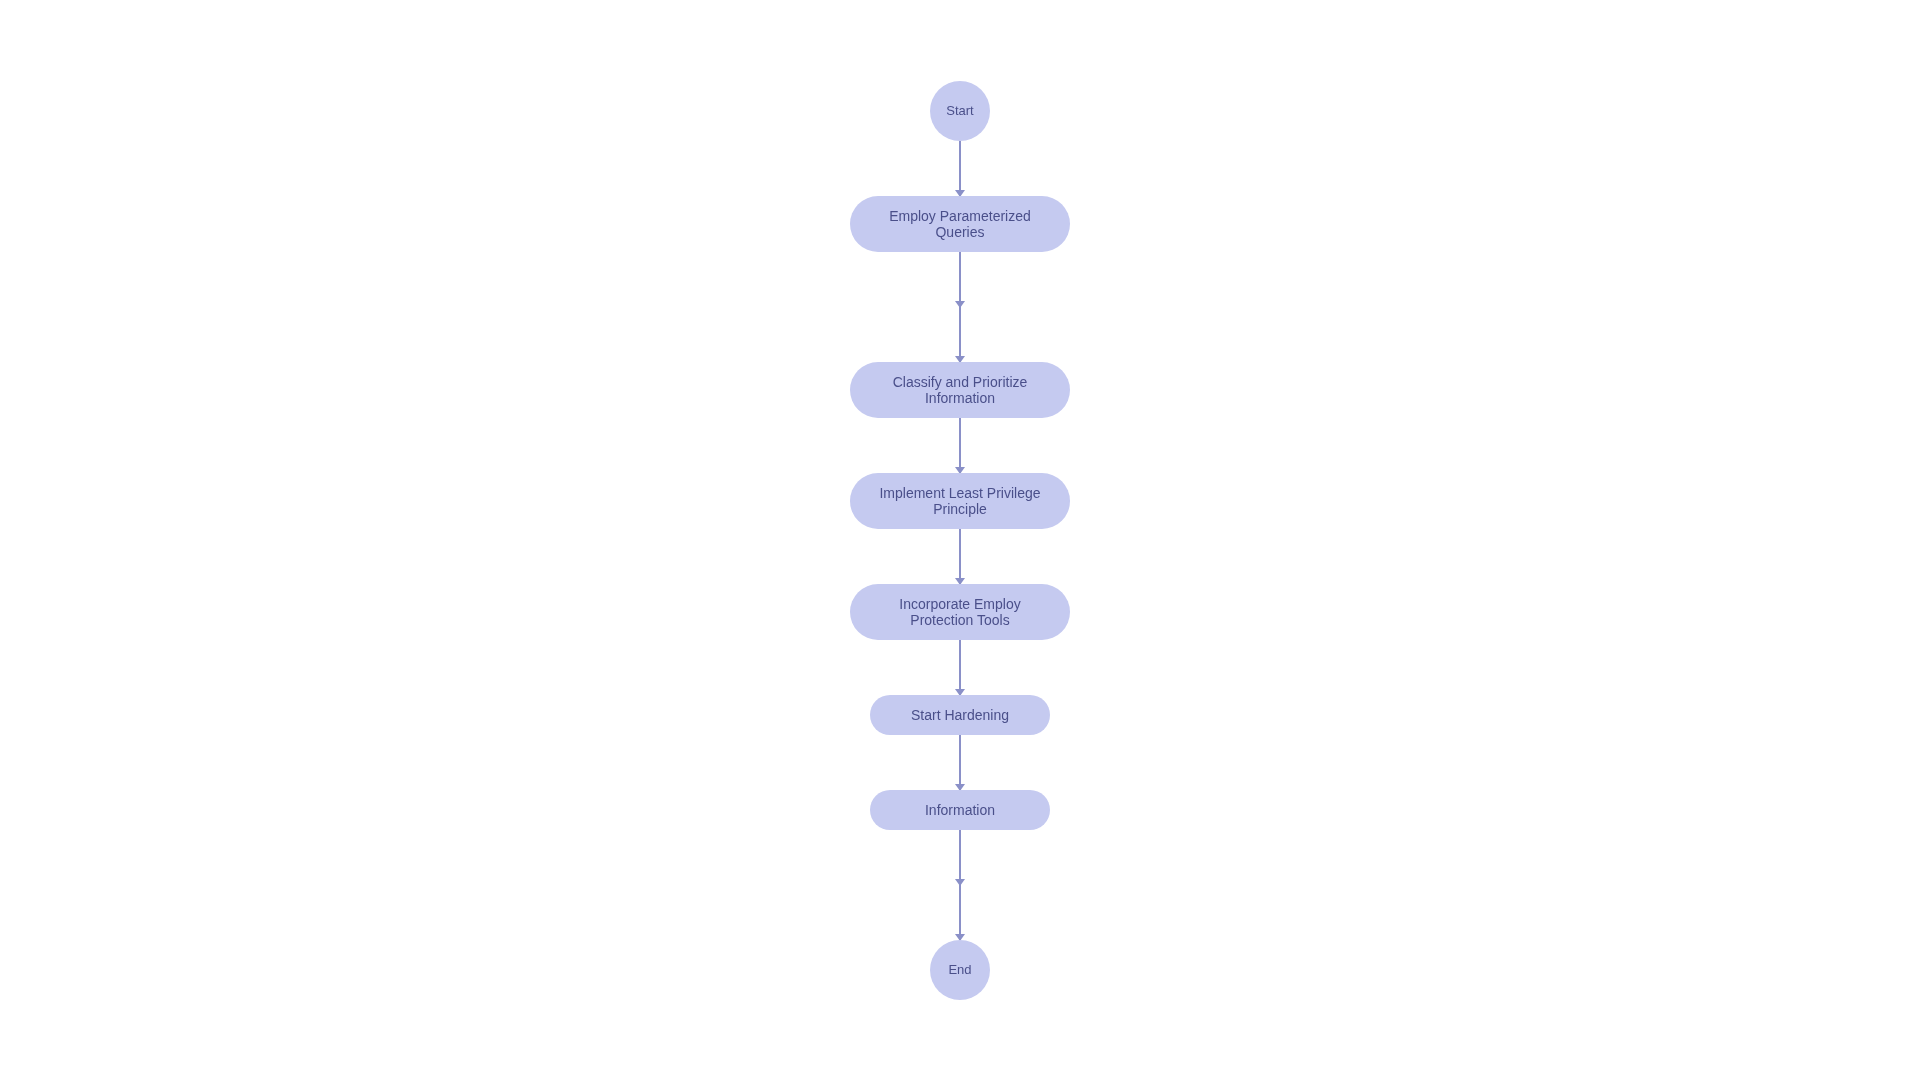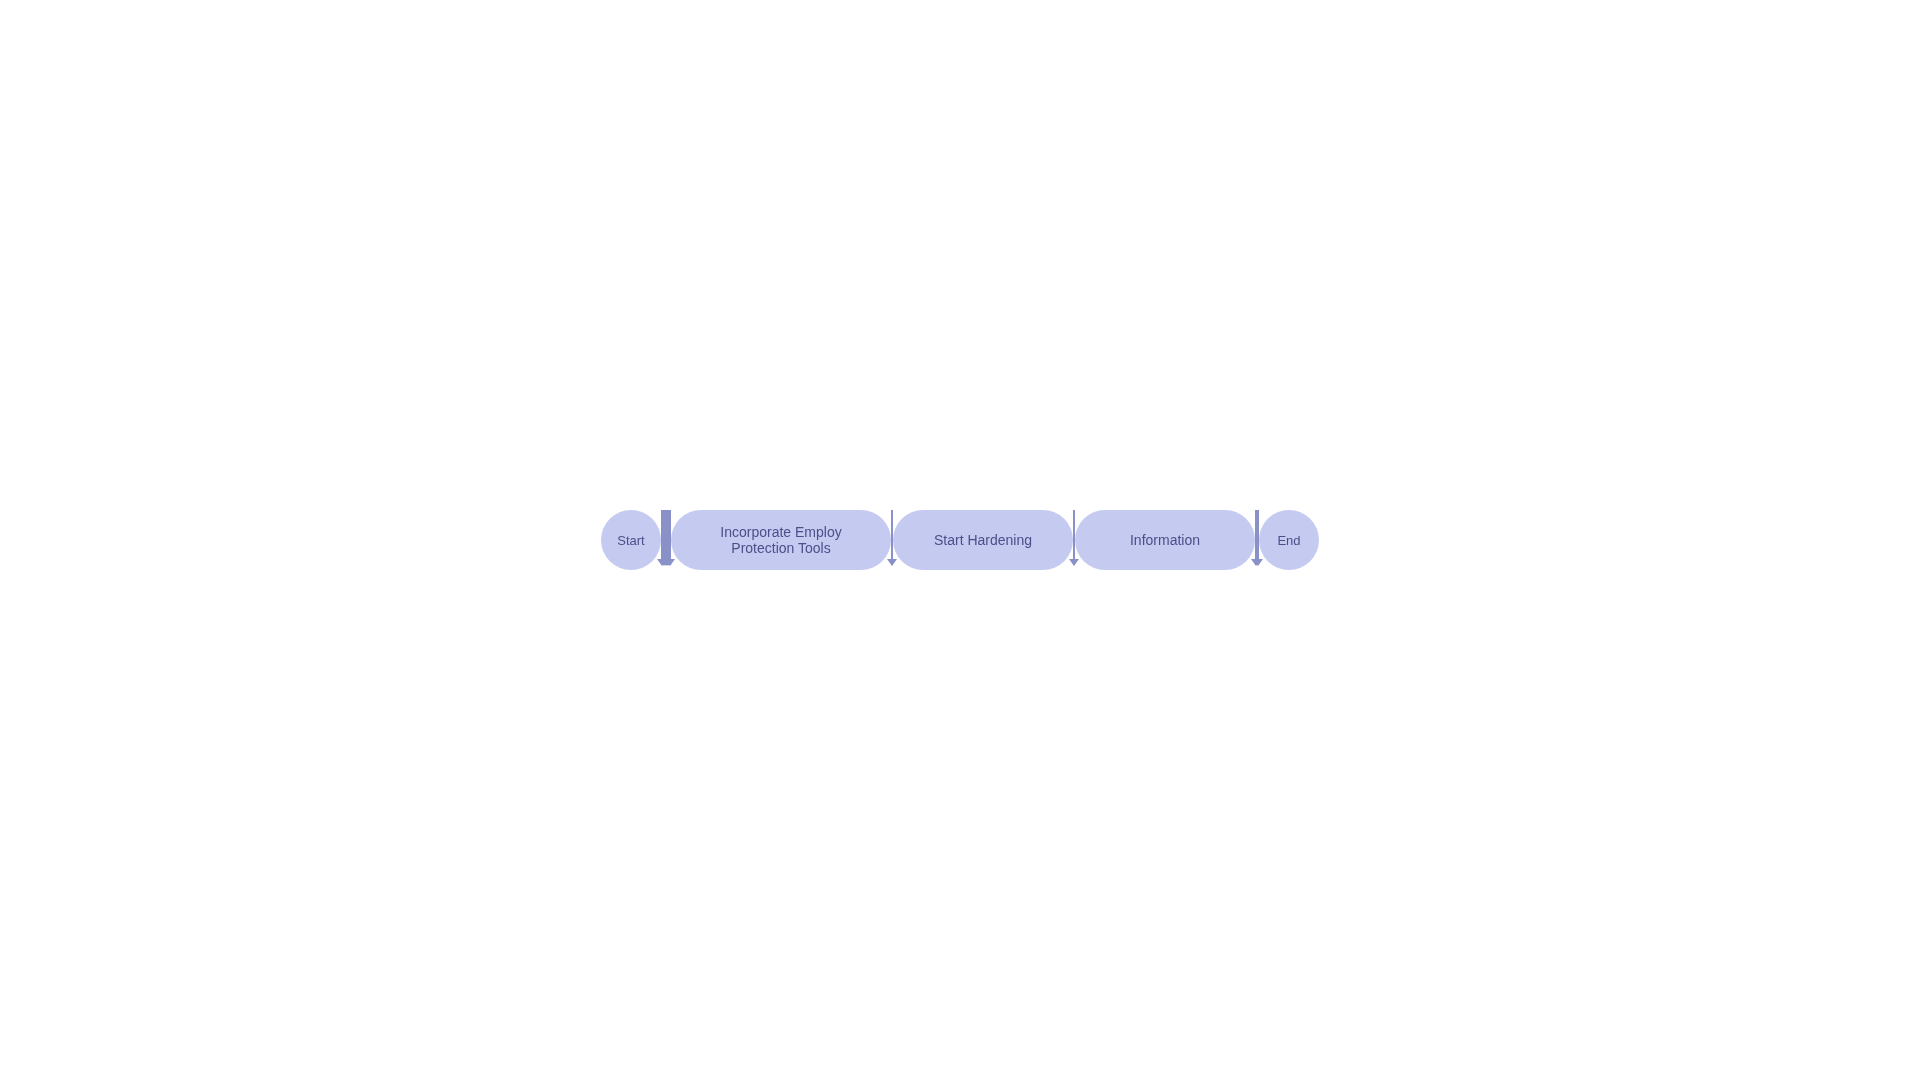--- a/index.html
+++ b/index.html
@@ -14,21 +14,22 @@
       width: 1920px;
       height: 1080px;
       overflow: hidden;
       display: flex;
       align-items: center;
       justify-content: center;
     }
 
     .flowchart-container {
       display: flex;
-      flex-direction: row;
+      flex-direction: column;
+      align-items: center;
       gap: 0;
       position: relative;
     }
 
     .node {
       display: flex;
       align-items: center;
       justify-content: center;
       background-color: #c5caf0;
       color: #4a4f8a;
@@ -77,29 +78,38 @@
 <body>
 
 <div class="flowchart-container">
 
   <div class="node circle">
     <span>Start</span>
   </div>
 
   <div class="connector"></div>
 
+  <div class="node">
+    <span>Employ Parameterized Queries</span>
+  </div>
 
   <div class="connector"></div>
 
 
   <div class="connector"></div>
 
+  <div class="node">
+    <span>Classify and Prioritize Information</span>
+  </div>
 
   <div class="connector"></div>
 
+  <div class="node">
+    <span>Implement Least Privilege Principle</span>
+  </div>
 
   <div class="connector"></div>
 
   <div class="node">
     <span>Incorporate Employ Protection Tools</span>
   </div>
 
   <div class="connector"></div>
 
   <div class="node">

